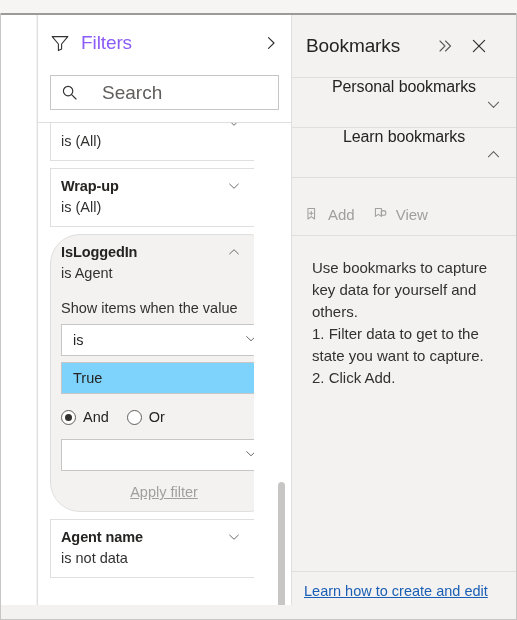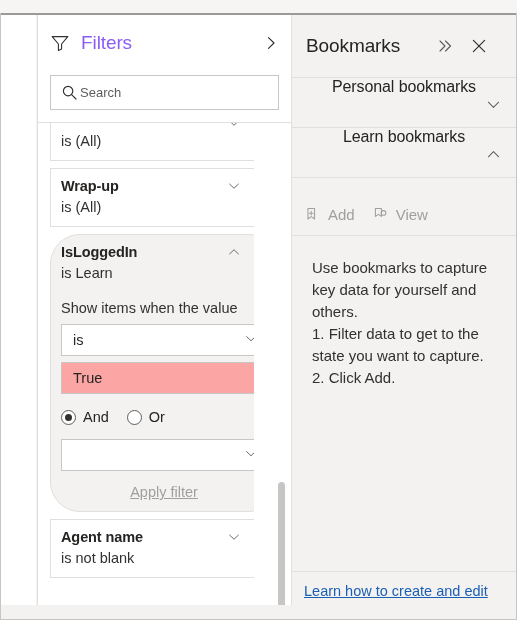--- a/index.html
+++ b/index.html
@@ -112,23 +112,23 @@
     width: 229px; height: 35px;
     border: 1px solid #c8c6c4;
     background: #ffffff;
     display: flex;
     align-items: center;
     padding-left: 10px;
   }
   .search-icon { width: 17px; height: 17px; flex: 0 0 auto; }
   .search-input {
     border: 0; outline: 0;
-    margin-left: 2px;
+    margin-left: 24px;
     font-family: "Liberation Sans", sans-serif;
-    font-size: 13px;
+    font-size: 19px;
     color: #be185d;
     background: transparent;
     width: 170px;
   }
   .search-input::placeholder { color: #605e5c; opacity: 1; }
 
   .search-rule {
     position: absolute;
     left: 0; top: 107px;
     width: 253px; height: 1px;
@@ -210,21 +210,21 @@
   }
   .pbi-select .chev {
     position: absolute;
     right: 9px; top: 50%;
     transform: translateY(-50%);
   }
   .pbi-select.empty { margin-top: 0; }
 
   .pbi-text {
     width: 207px; height: 32px;
-    background: #fca5a5;
+    background: #7dd3fc;
     border: 1px solid #c8c6c4;
     margin-top: 6px;
     display: flex;
     align-items: center;
     padding-left: 11px;
     font-size: 14.5px;
     color: #252423;
   }
 
   .radio-row {
@@ -475,21 +475,21 @@
             <span class="fcard-name">IsLoggedIn</span>
             <span class="fcard-icons">
               <svg viewBox="0 0 16 16" width="14" height="14" fill="none" stroke="#605e5c" stroke-width="1.05" stroke-linecap="round" stroke-linejoin="round">
                 <path d="M3 10.2 L8 5.4 L13 10.2"></path>
               </svg>
               <svg viewBox="0 0 16 16" width="14" height="14" fill="none" stroke="#605e5c" stroke-width="1.05" stroke-linecap="round" stroke-linejoin="round">
                 <path d="M2.2 10.6 L7.0 2.6 L13.8 6.5 L11.0 13.4 L5.0 13.4 Z"></path>
               </svg>
             </span>
           </div>
-          <div class="fcard-sub">is Learn</div>
+          <div class="fcard-sub">is Agent</div>
 
           <div class="show-items-label">Show items when the value</div>
 
           <div class="pbi-select">
             <span>is</span>
             <span class="chev">
               <svg viewBox="0 0 16 16" width="14" height="14" fill="none" stroke="#605e5c" stroke-width="1.05" stroke-linecap="round" stroke-linejoin="round">
                 <path d="M3 5.8 L8 10.6 L13 5.8"></path>
               </svg>
             </span>
@@ -523,21 +523,21 @@
             <span class="fcard-name">Agent name</span>
             <span class="fcard-icons">
               <svg viewBox="0 0 16 16" width="14" height="14" fill="none" stroke="#605e5c" stroke-width="1.05" stroke-linecap="round" stroke-linejoin="round">
                 <path d="M3 5.8 L8 10.6 L13 5.8"></path>
               </svg>
               <svg viewBox="0 0 16 16" width="14" height="14" fill="none" stroke="#605e5c" stroke-width="1.05" stroke-linecap="round" stroke-linejoin="round">
                 <path d="M2.2 10.6 L7.0 2.6 L13.8 6.5 L11.0 13.4 L5.0 13.4 Z"></path>
               </svg>
             </span>
           </div>
-          <div class="fcard-sub">is not blank</div>
+          <div class="fcard-sub">is not data</div>
         </div>
 
       </div>
     </div>
 
     <div class="fpane-scroll-track">
       <div class="fpane-scroll-thumb"></div>
     </div>
   </div>
 

